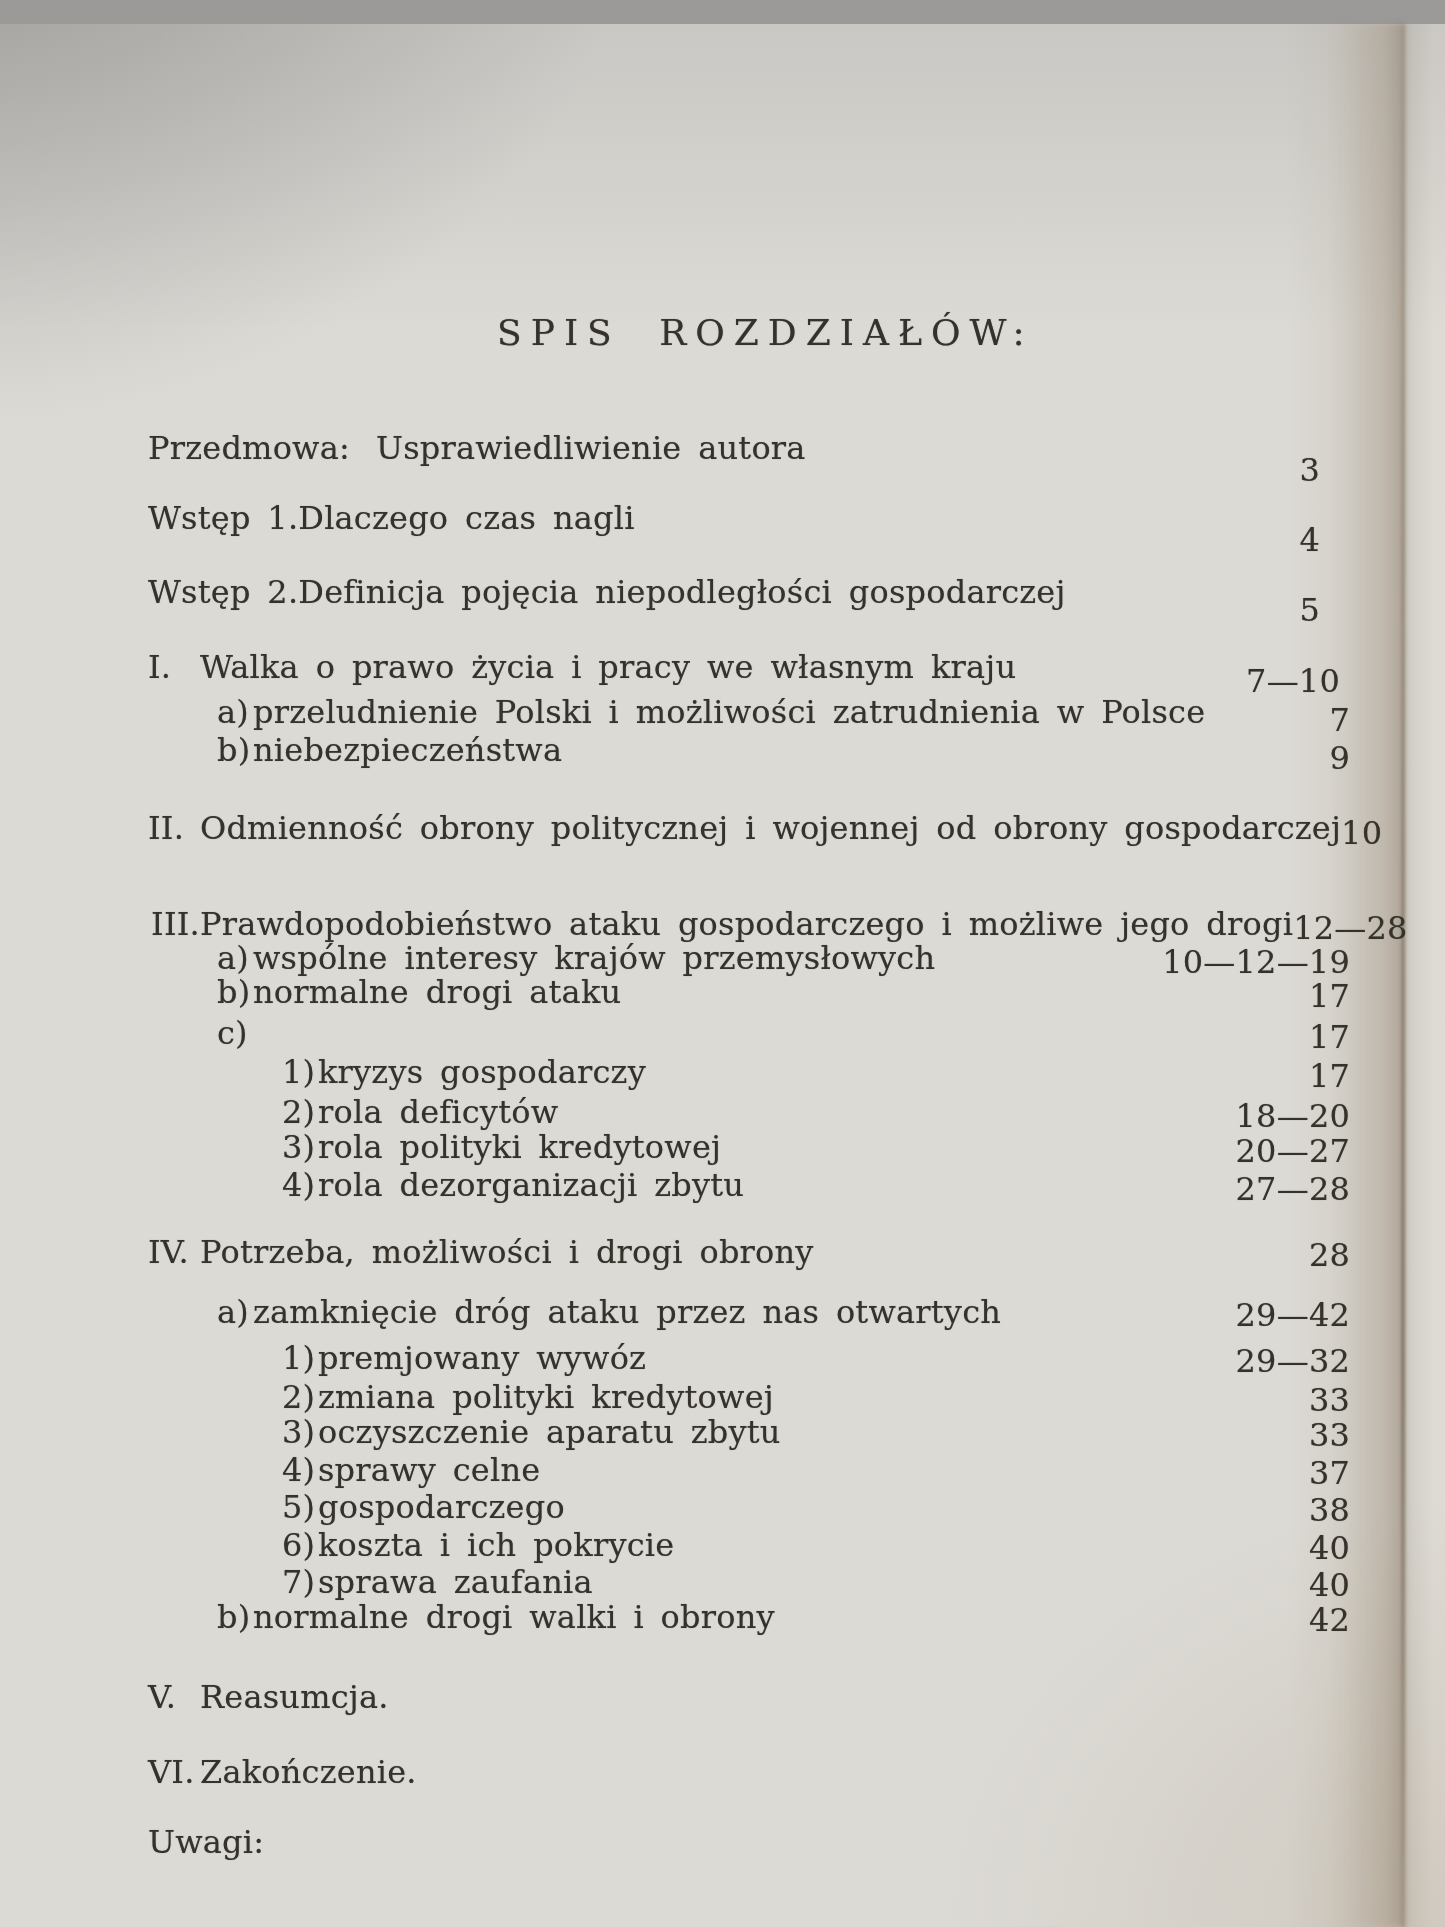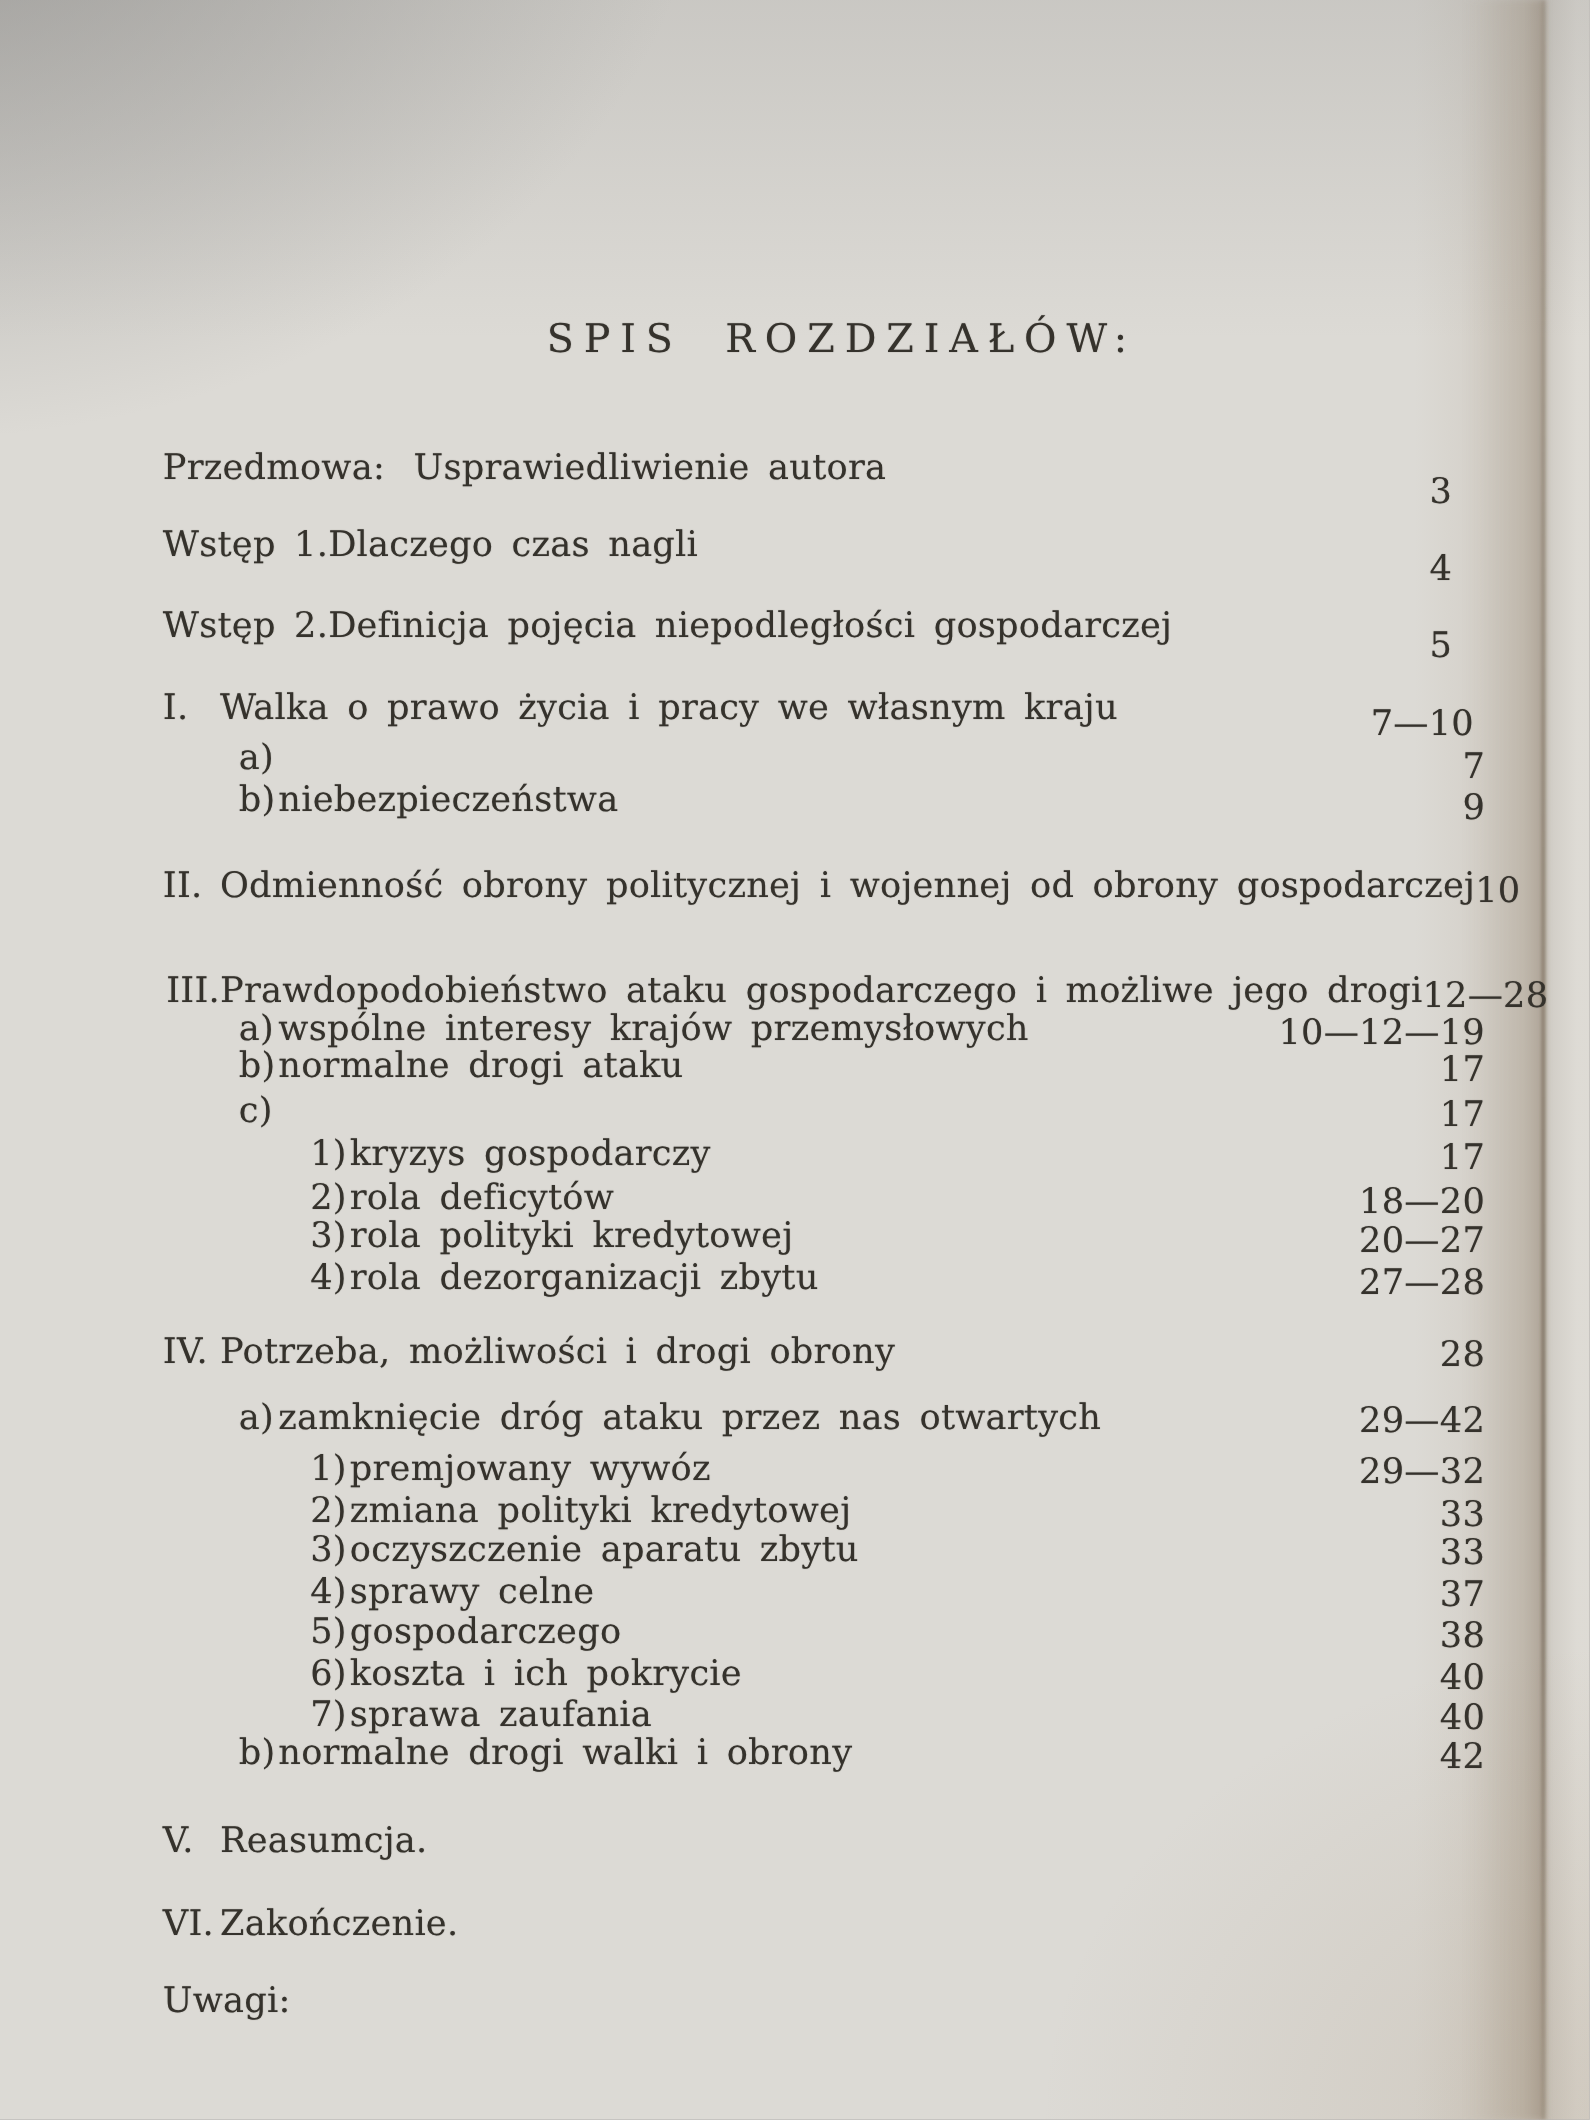--- a/index.html
+++ b/index.html
@@ -10,20 +10,21 @@
     --ink:#35322c;
   }
   #photo{
     position:absolute;inset:0;
     background-color:#dcdad5;
     background-image:
       radial-gradient(ellipse 1050px 820px at -6% -9%, rgba(110,109,108,.52) 0%, rgba(138,137,135,.30) 42%, rgba(160,159,157,0) 70%),
       linear-gradient(180deg, rgba(128,127,125,.20) 0%, rgba(128,127,125,0) 16%),
       radial-gradient(ellipse 900px 700px at 104% 100%, rgba(150,126,96,.20), rgba(150,126,96,0) 62%),
       linear-gradient(90deg, rgba(0,0,0,0) 0%, rgba(0,0,0,0) 89%, rgba(150,130,104,.10) 93%, rgba(118,99,76,.22) 96.8%, rgba(118,99,76,.10) 97.6%, rgba(228,222,212,.20) 99.2%);
+    margin-top: 24px;
   }
   .gutter{
     position:absolute;top:0;bottom:0;left:1330px;width:75px;
     background:linear-gradient(90deg, rgba(148,128,102,0), rgba(148,128,102,.18) 75%, rgba(120,100,78,.30) 100%);
     filter:blur(3px);
   }
   .crease{
     position:absolute;top:0;bottom:0;left:1401px;width:4px;
     background:linear-gradient(180deg, rgba(120,104,84,.25), rgba(104,88,68,.48) 45%, rgba(92,76,58,.55) 72%, rgba(120,104,84,.28));
     filter:blur(1.6px);
@@ -75,20 +76,21 @@
         <span>Definicja pojęcia niepodległości gospodarczej</span>
         <span class="pages" style="transform: translate(-30px, 18px);">5</span>
       </div>
       <div class="row lvl0" style="top: 627px;">
         <span class="marker" style="min-width: 52px;">I.</span>
         <span>Walka o prawo życia i pracy we własnym kraju</span>
         <span class="pages" style="transform: translate(-10px, 14px);">7—10</span>
       </div>
       <div class="row lvl1" style="top: 672px;">
         <span class="marker" style="min-width: 36px;">a)</span>
+        <span>przeludnienie Polski i możliwości zatrudnienia w Polsce</span>
         <span class="pages" style="transform: translate(0px, 8px);">7</span>
       </div>
       <div class="row lvl1" style="top: 710px;">
         <span class="marker" style="min-width: 36px;">b)</span>
         <span>niebezpieczeństwa</span>
         <span class="pages" style="transform: translate(0px, 8px);">9</span>
       </div>
       <div class="row lvl0" style="top: 788px;">
         <span class="marker" style="min-width: 52px;">II.</span>
         <span>Odmienność obrony politycznej i wojennej od obrony gospodarczej</span>

